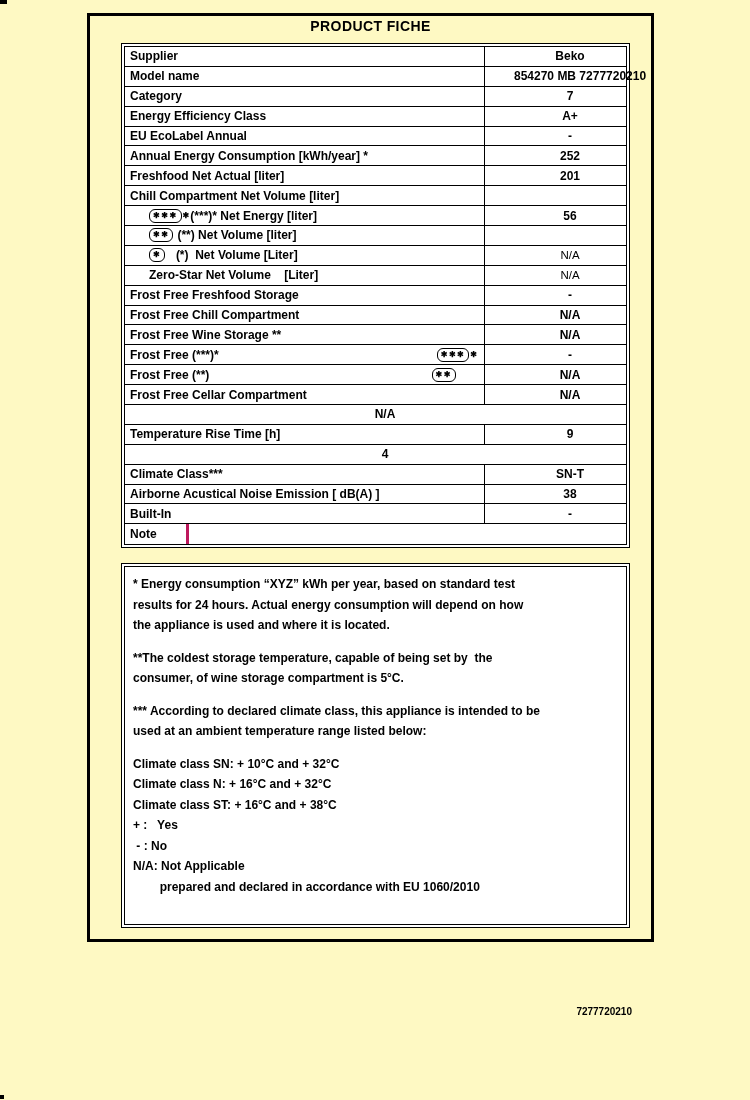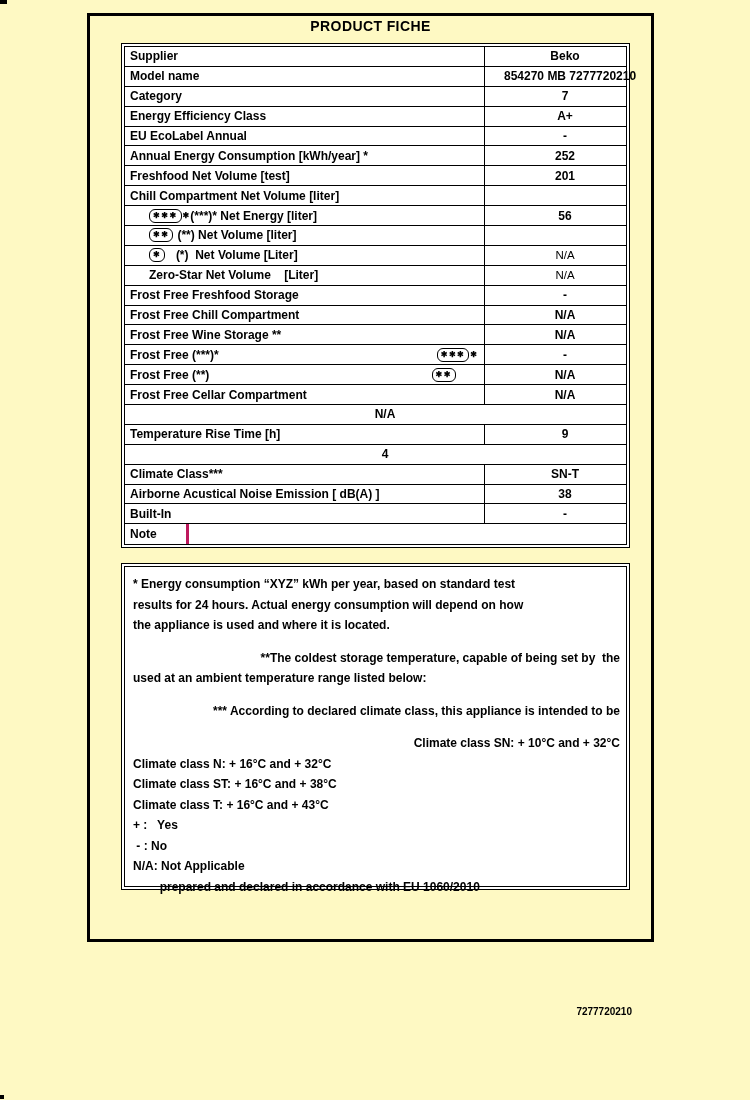--- a/index.html
+++ b/index.html
@@ -11,47 +11,47 @@
 
   .frame{position:absolute;left:87px;top:13px;width:567px;height:929px;
          border:3px solid #000;box-sizing:border-box;}
   .title{position:absolute;left:87px;top:18px;width:567px;text-align:center;
          font-size:14px;font-weight:700;letter-spacing:.4px;}
 
   
   .tbl-outer{position:absolute;left:121px;top:43px;width:509px;
              border:1.5px solid #000;padding:2px;box-sizing:border-box;background:#fff;}
   .tbl-inner{border:1.5px solid #000;}
-  .row{display:flex;height:19.9px;align-items:flex-start;box-sizing:border-box;}
+  .row{display:flex;height:19.9px;align-items:flex-start;box-sizing:border-box;gap:10px;}
   .row:not(:last-child){border-bottom:1px solid #000;}
   .cell-label{position:relative;width:360px;flex:0 0 360px;height:100%;box-sizing:border-box;
               border-right:1px solid #000;display:flex;align-items:center;
               padding-left:5px;font-size:12px;font-weight:700;white-space:pre;overflow:hidden;}
   .cell-value{flex:1;height:100%;display:flex;align-items:center;justify-content:center;
               font-size:12px;font-weight:700;overflow:visible;}
   .cell-value .val{white-space:nowrap;padding-left:19px;}
   .val-light{font-weight:400;font-size:11.5px;}
   .indent{padding-left:24px;}
   .star-box{display:inline-flex;align-items:center;justify-content:center;
             border:1px solid #000;border-radius:6px;height:12px;padding:0 3px;
             font-size:8px;letter-spacing:1.5px;line-height:1;flex:0 0 auto;}
   .star-solo{font-size:8px;line-height:1;margin:0 1px 0 1px;}
   .gap-after-box{margin-right:4px;}
   .stars-right{position:absolute;top:3px;display:inline-flex;align-items:center;}
   .note-label{width:64px;flex:0 0 64px;height:100%;box-sizing:border-box;
               border-right:3px solid #be185d;display:flex;align-items:center;
               padding-left:5px;font-size:12px;font-weight:700;}
 
   
-  .notes-outer{position:absolute;left:121px;top:563px;width:509px;height:327px;
+  .notes-outer{position:absolute;left:121px;top:563px;width:509px;height:365px;
                border:1.5px solid #000;padding:2px;box-sizing:border-box;background:#fff;}
   .notes-inner{border:1.5px solid #000;height:100%;box-sizing:border-box;
                padding:7px 6px 0 8px;}
   .note-line{font-size:12px;font-weight:700;line-height:20.5px;white-space:pre-wrap;}
-  .note-gap{margin-top:12px;text-align:right;}
+  .note-gap{margin-top:12px;}
 
   .footer-code{position:absolute;right:118px;top:1006px;font-size:10px;font-weight:700;}
 </style>
 </head>
 <body>
 
 <div id="page">
   <div class="corner-mark-tl"></div>
   <div class="corner-mark-bl"></div>
 
@@ -91,21 +91,21 @@
             <span class="val">-</span>
           </div>
         </div>
         <div class="row">
           <div class="cell-label"><span>Annual Energy Consumption [kWh/year] *</span></div>
           <div class="cell-value">
             <span class="val">252</span>
           </div>
         </div>
         <div class="row">
-          <div class="cell-label"><span>Freshfood Net Volume [test]</span></div>
+          <div class="cell-label"><span>Freshfood Net Actual [liter]</span></div>
           <div class="cell-value">
             <span class="val">201</span>
           </div>
         </div>
         <div class="row">
           <div class="cell-label"><span>Chill Compartment Net Volume [liter]</span></div>
           <div class="cell-value">
             <span class="val"></span>
           </div>
         </div>
@@ -209,26 +209,26 @@
         </div>
       </div>
   </div>
 
   <div class="notes-outer">
     <div class="notes-inner" id="notes-content">
         <div class="note-line">* Energy consumption “XYZ” kWh per year, based on standard test</div>
         <div class="note-line">results for 24 hours. Actual energy consumption will depend on how</div>
         <div class="note-line">the appliance is used and where it is located.</div>
         <div class="note-line note-gap">**The coldest storage temperature, capable of being set by  the</div>
+        <div class="note-line">consumer, of wine storage compartment is 5°C.</div>
+        <div class="note-line note-gap">*** According to declared climate class, this appliance is intended to be</div>
         <div class="note-line">used at an ambient temperature range listed below:</div>
-        <div class="note-line note-gap">*** According to declared climate class, this appliance is intended to be</div>
         <div class="note-line note-gap">Climate class SN: + 10°C and + 32°C</div>
         <div class="note-line">Climate class N: + 16°C and + 32°C</div>
         <div class="note-line">Climate class ST: + 16°C and + 38°C</div>
-        <div class="note-line">Climate class T: + 16°C and + 43°C</div>
         <div class="note-line">+ :   Yes</div>
         <div class="note-line"> - : No</div>
         <div class="note-line">N/A: Not Applicable</div>
         <div class="note-line">        prepared and declared in accordance with EU 1060/2010</div>
       </div>
   </div>
 
   <div class="footer-code">7277720210</div>
 </div>
 

